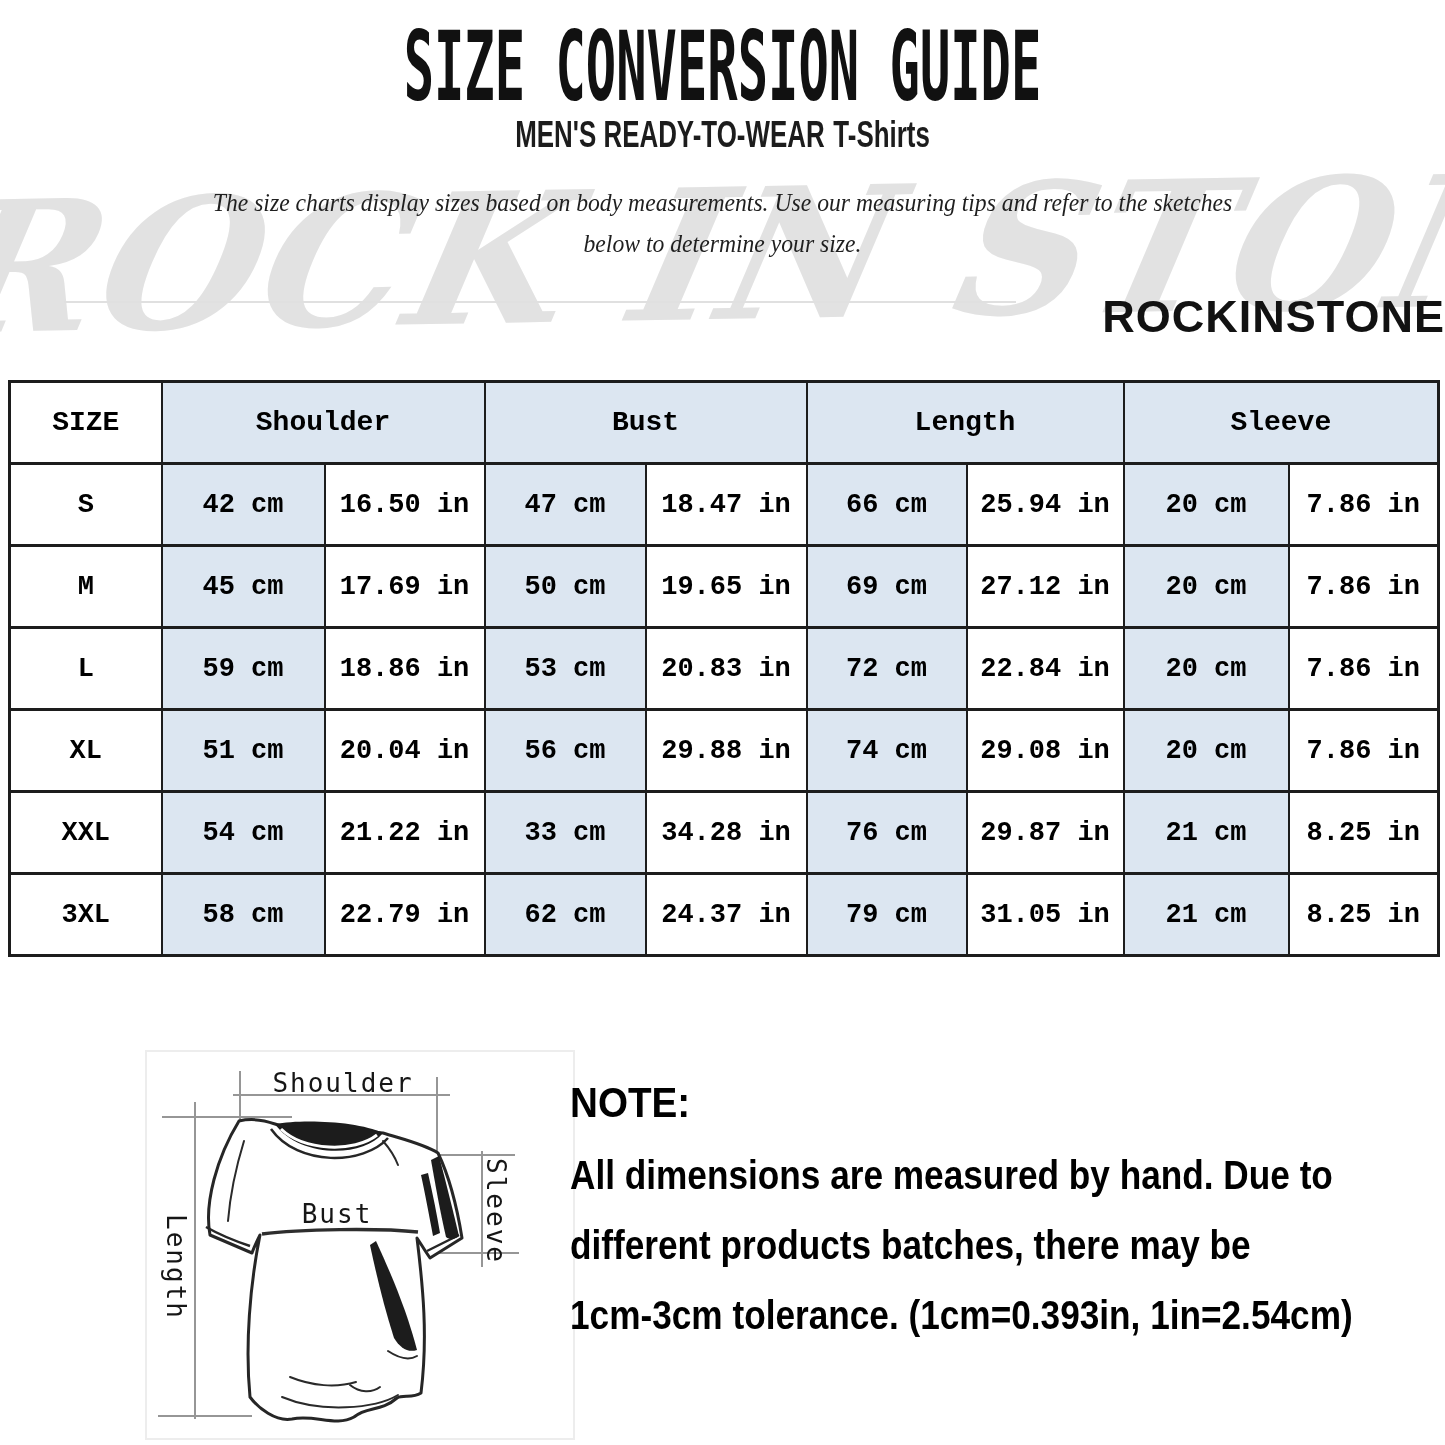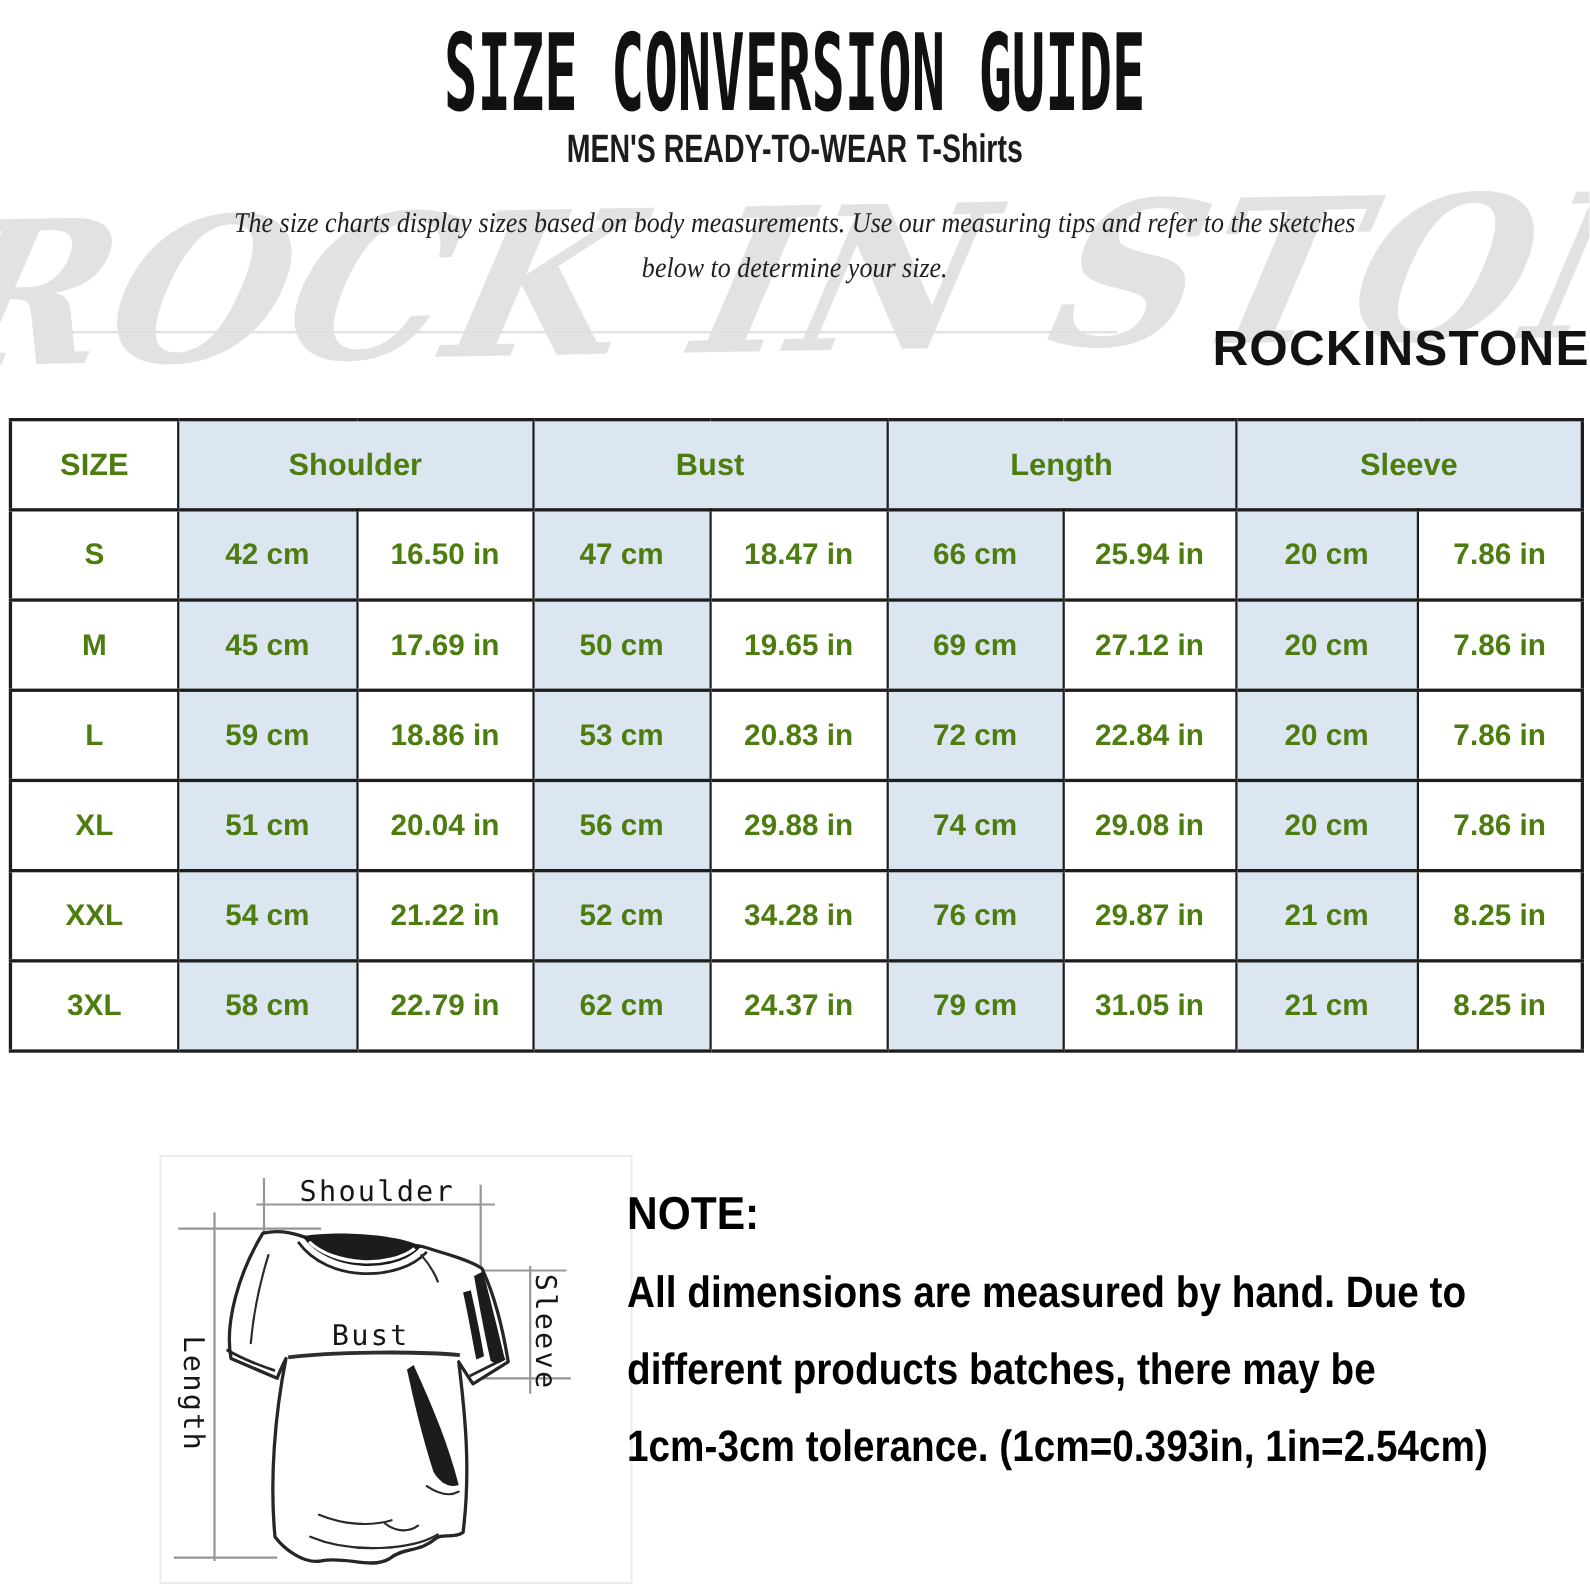--- a/index.html
+++ b/index.html
@@ -52,22 +52,23 @@
     position: absolute; top: 291px; left: 0; width: 1445px; text-align: right;
     font-family: Liberation Sans, sans-serif; font-weight: bold;
     font-size: 45px; letter-spacing: 1px; color: #121212; z-index: 2;
   }
 
   
   .size-table {
     position: absolute; left: 8px; top: 380px; width: 1429px;
     border-collapse: collapse; table-layout: fixed;
     background: #ffffff; text-align: center;
-    font-weight: bold; color: #4d7c0f; z-index: 3;
+    font-weight: bold; color: #000000; z-index: 3;
     border: 3px solid #1d1d1d;
+    font-family: Liberation Mono, monospace;
   }
   .size-table th, .size-table td {
     border: 2px solid #1d1d1d;
     border-top-width: 3px; border-bottom-width: 3px;
     padding: 0; vertical-align: middle;
     font-weight: bold;
   }
   .size-table thead tr.group-row { height: 82px; font-size: 28px; }
   .size-table thead tr.unit-row  { height: 80px; font-size: 27px; }
   .size-table tbody tr { height: 82px; font-size: 27px; }
@@ -175,21 +176,21 @@
           <td>29.88 in</td>
           <td class="blue">74 cm</td>
           <td>29.08 in</td>
           <td class="blue">20 cm</td>
           <td>7.86 in</td>
         </tr>
         <tr>
           <td>XXL</td>
           <td class="blue">54 cm</td>
           <td>21.22 in</td>
-          <td class="blue">52 cm</td>
+          <td class="blue">33 cm</td>
           <td>34.28 in</td>
           <td class="blue">76 cm</td>
           <td>29.87 in</td>
           <td class="blue">21 cm</td>
           <td>8.25 in</td>
         </tr>
         <tr>
           <td>3XL</td>
           <td class="blue">58 cm</td>
           <td>22.79 in</td>

